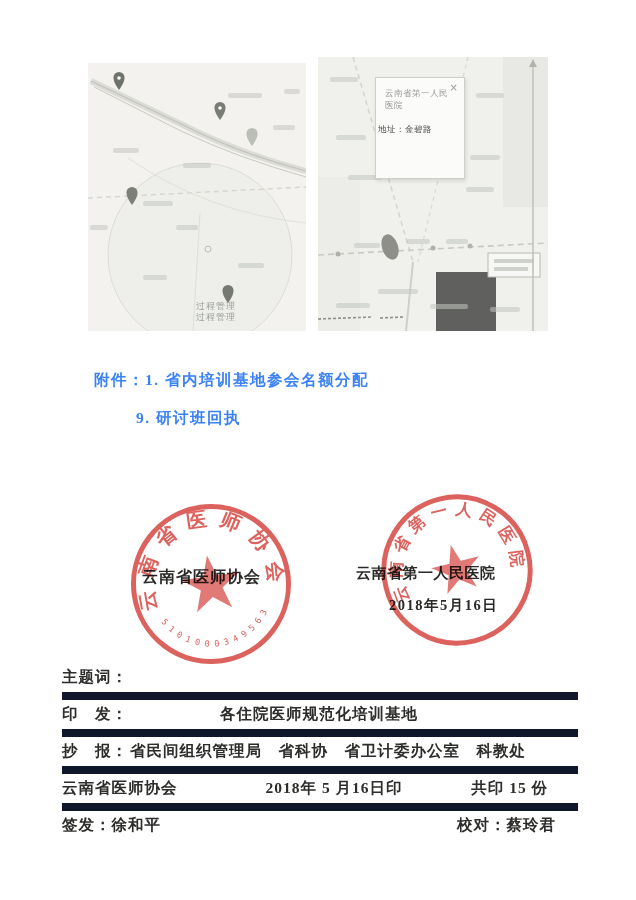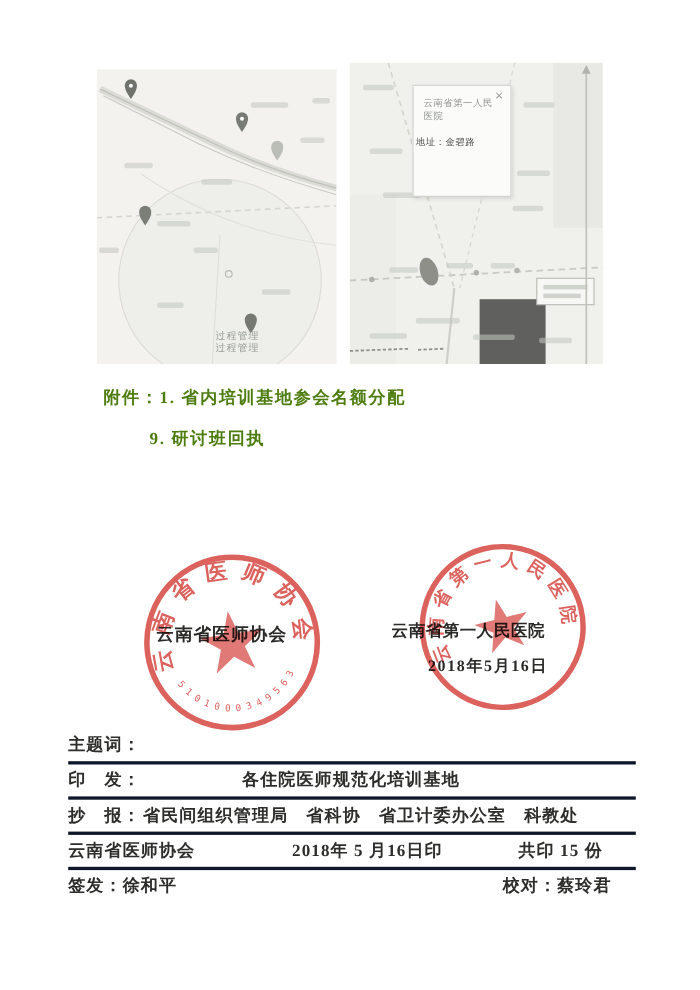--- a/index.html
+++ b/index.html
@@ -19,39 +19,39 @@
   }
   .popup{
     position:absolute;left:57px;top:20px;width:88px;height:100px;
     background:#fbfbfa;border:1px solid #cfcfca;box-shadow:1px 2px 4px rgba(0,0,0,.12);
     font-family:"DejaVu Sans",sans-serif;
   }
   .popup-title{margin:10px 10px 0 9px;font-size:8.5px;color:#90948f;letter-spacing:.5px;}
   .popup-close{position:absolute;top:5px;right:6px;font-size:10px;color:#9a9a95;line-height:10px;}
   .popup-address{margin:12px 8px 0 2px;font-size:8.5px;font-weight:400;color:#4b4b47;letter-spacing:.5px;}
   
-  .attach{position:absolute;font-size:15.5px;font-weight:600;letter-spacing:1.5px;color:#4d7c0f;white-space:nowrap;}
+  .attach{position:absolute;font-size:15.5px;font-weight:600;letter-spacing:1.5px;color:#3b82f6;white-space:nowrap;margin-top:19px;}
   .attach1{left:94px;top:351px;}
   .attach2{left:136px;top:389px;}
   
   .overlay-text{position:absolute;font-weight:600;color:#2a2a28;white-space:nowrap;}
   .ov-left{left:142px;top:567px;font-size:16px;letter-spacing:1px;}
   .ov-right-name{left:356px;top:564px;font-size:15px;letter-spacing:.5px;}
   .ov-right-date{left:389px;top:596px;font-size:14.5px;letter-spacing:1.5px;}
   .stamp{position:absolute;mix-blend-mode:multiply;opacity:.92;}
   .stamp-left{left:128px;top:501px;width:166px;height:166px;transform:rotate(-8deg);}
   .stamp-right{left:378px;top:491px;width:158px;height:158px;transform:rotate(-14deg);}
   .stamp svg{width:100%;height:100%;}
   .stamp circle.ring{fill:none;stroke:var(--stamp-red,#d95450);}
   .stamp .ring-text{fill:var(--stamp-red,#d95450);font-weight:700;font-family:"DejaVu Sans",sans-serif;}
   .stamp .star{fill:var(--stamp-red,#d95450);opacity:.85;}
   .stamp .serial-text{fill:var(--stamp-red,#d95450);font-family:"DejaVu Sans Mono",monospace;}
   
   .doc-table{position:absolute;left:62px;top:663px;width:516px;font-weight:700;font-size:15.5px;color:#2d2d2b;}
-  .trow{height:29px;display:flex;align-items:center;border-bottom:3px solid #0f172a;white-space:nowrap;letter-spacing:1px;}
+  .trow{height:29px;display:flex;align-items:center;border-bottom:8px solid #0f172a;white-space:nowrap;letter-spacing:1px;}
   .trow.last{border-bottom:none;justify-content:space-between;}
   .trow .tvalue{margin-left:2px;}
   .r3 .tvalue{margin-left:92px;}
   .r4 .cell-date{margin-left:88px;}
   .r4 .cell-copies{margin-left:auto;padding-right:30px;text-align:center;}
   .r5{justify-content:space-between;padding-right:22px;}
 </style>
 </head>
 <body>
 

